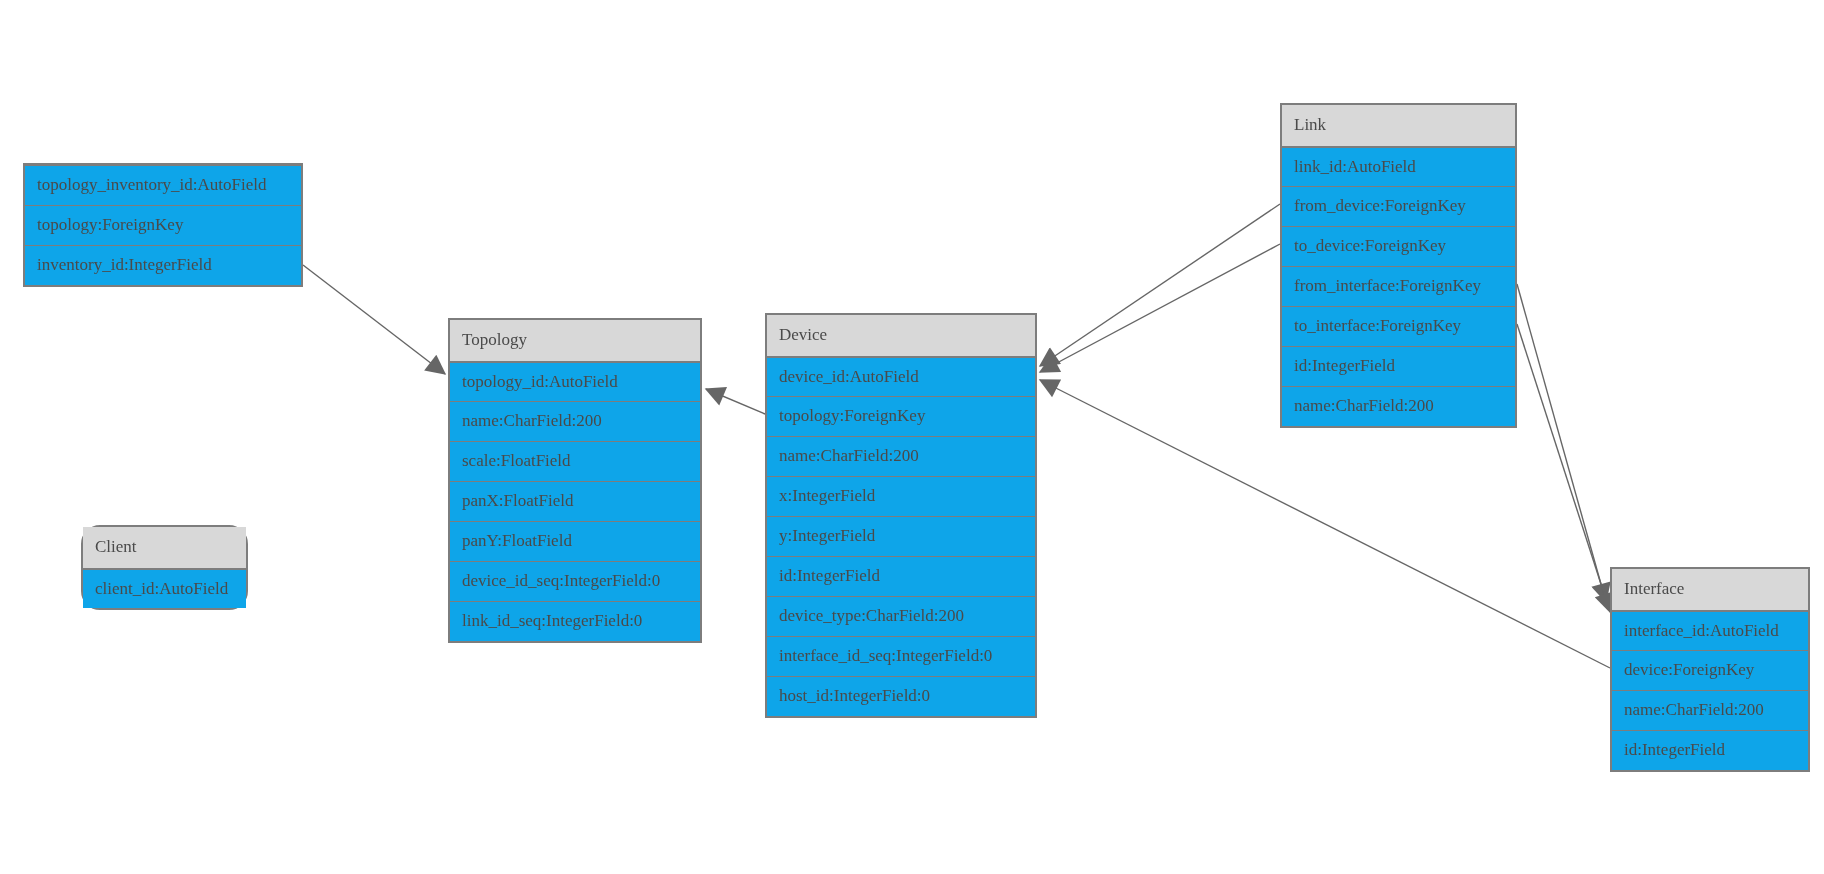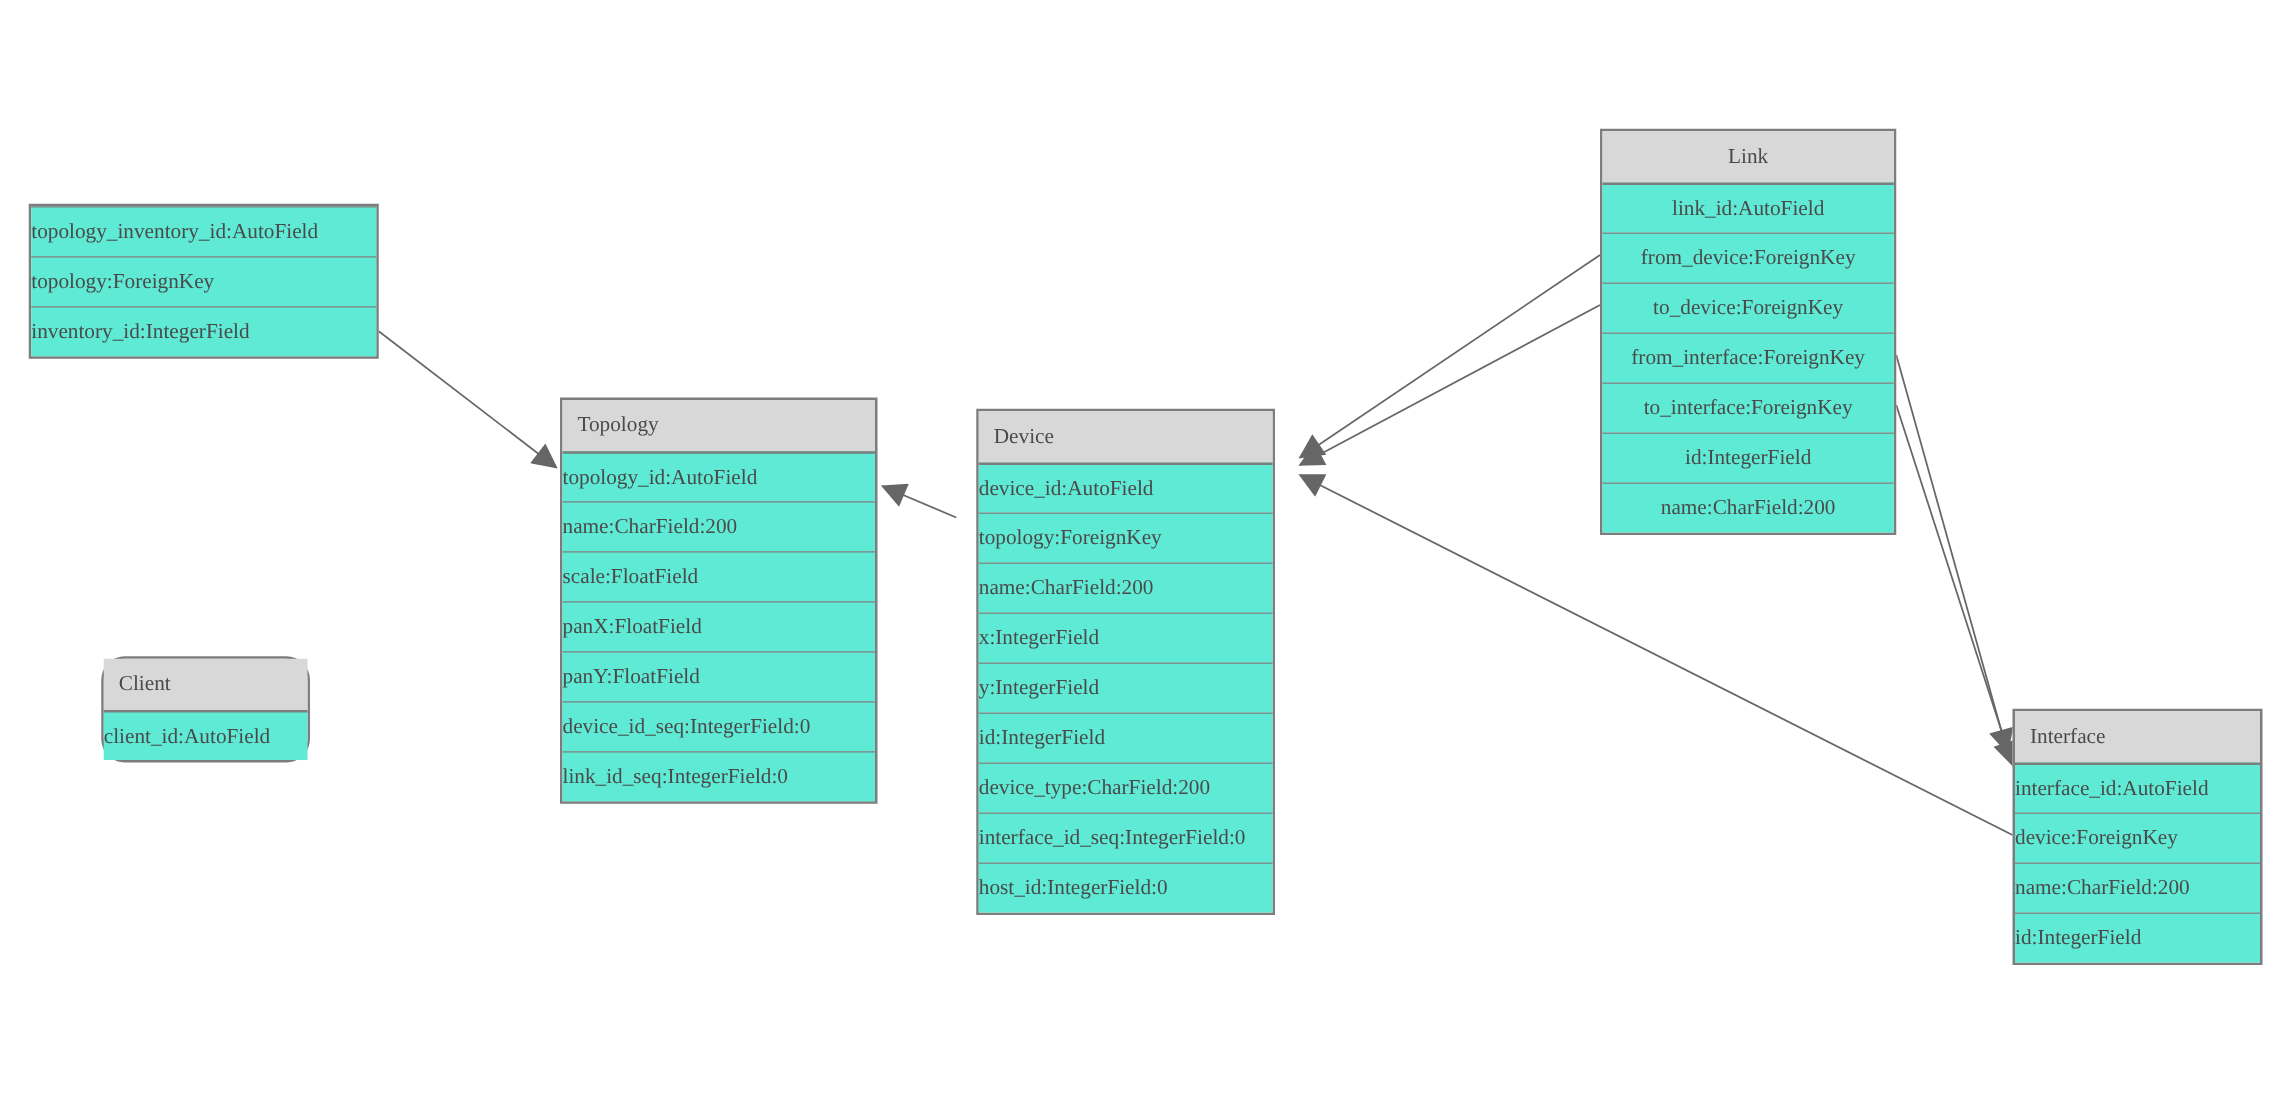--- a/index.html
+++ b/index.html
@@ -39,23 +39,23 @@
     line-height: 39px;
     background: #d8d8d8;
     padding: 0 12px;
     white-space: nowrap;
     overflow: hidden;
   }
   .row {
     box-sizing: border-box;
     height: 40px;
     line-height: 38px;
-    padding: 0 0;
+    padding: 0 12px;
     border-top: 1.5px solid #7d7d7d;
-    background: #5eead4;
+    background: #0ea5e9;
     white-space: nowrap;
     overflow: hidden;
   }
   .hdr + .row { border-top: 2px solid #7d7d7d; }
 </style>
 </head>
 <body>
 
 <div id="canvas">
 
@@ -89,34 +89,34 @@
     <div class="row">panY:FloatField</div>
     <div class="row">device_id_seq:IntegerField:0</div>
     <div class="row">link_id_seq:IntegerField:0</div>
   </div>
 
   <div class="tbl" style="left:81px; top:525px; width:167px;border-radius:19px;">
     <div class="hdr">Client</div>
     <div class="row">client_id:AutoField</div>
   </div>
 
-  <div class="tbl" style="left:765px; top:327px; width:239px;margin-left:16px;">
+  <div class="tbl" style="left:765px; top:313px; width:272px;">
     <div class="hdr">Device</div>
     <div class="row">device_id:AutoField</div>
     <div class="row">topology:ForeignKey</div>
     <div class="row">name:CharField:200</div>
     <div class="row">x:IntegerField</div>
     <div class="row">y:IntegerField</div>
     <div class="row">id:IntegerField</div>
     <div class="row">device_type:CharField:200</div>
     <div class="row">interface_id_seq:IntegerField:0</div>
     <div class="row">host_id:IntegerField:0</div>
   </div>
 
-  <div class="tbl" style="left:1280px; top:103px; width:237px;text-align:center;">
+  <div class="tbl" style="left:1280px; top:103px; width:237px;">
     <div class="hdr">Link</div>
     <div class="row">link_id:AutoField</div>
     <div class="row">from_device:ForeignKey</div>
     <div class="row">to_device:ForeignKey</div>
     <div class="row">from_interface:ForeignKey</div>
     <div class="row">to_interface:ForeignKey</div>
     <div class="row">id:IntegerField</div>
     <div class="row">name:CharField:200</div>
   </div>
 

